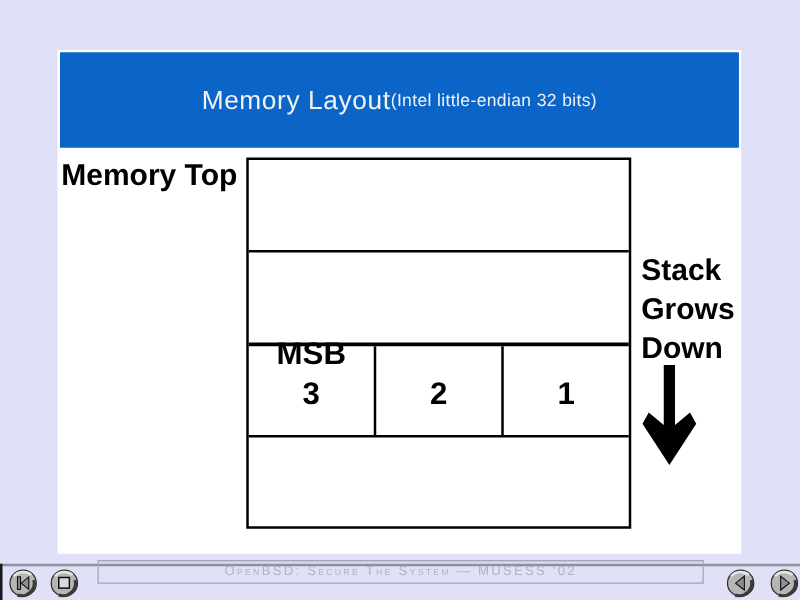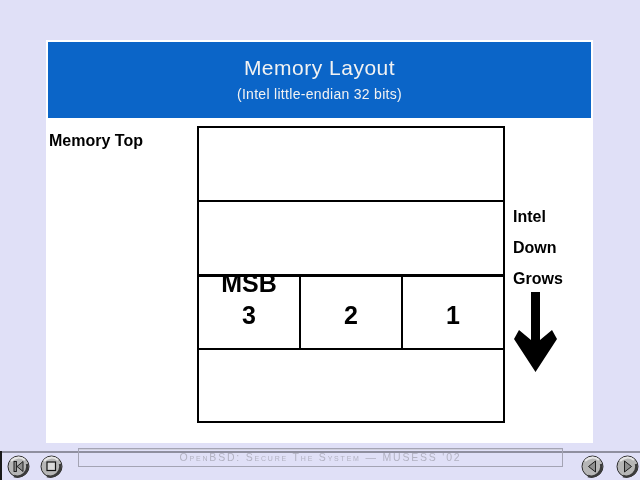--- a/index.html
+++ b/index.html
@@ -5,27 +5,27 @@
   html,body{margin:0;padding:0;}
   .screen{
     position:relative;width:640px;height:480px;overflow:hidden;
     background:#e0e0f7;font-family:"Liberation Sans",sans-serif;
   }
   
   .slide{position:absolute;left:46px;top:40px;width:547px;height:403px;background:#ffffff;}
   
   .titlebar{
     position:absolute;left:48px;top:42px;width:543px;height:76px;background:#0b65c8;
-    display:flex;flex-direction:column;align-items:center;justify-content:center;
+    display:flex;align-items:center;justify-content:center;
     color:#f2f2f2;text-align:center;
   }
   .title-line1{font-size:21px;line-height:27px;letter-spacing:.5px;}
   .title-line2{font-size:14px;line-height:26px;letter-spacing:.3px;}
   
-  .biglabel{position:absolute;color:#000;font-weight:bold;font-size:16px;line-height:25px;white-space:nowrap;}
+  .biglabel{position:absolute;color:#000;font-weight:bold;font-size:24px;line-height:25px;white-space:nowrap;}
   .lbl-memory-top{left:49px;top:128px;}
   .lbl-address{left:49px;top:381px;}
   .lbl-stack{left:513px;top:201px;line-height:31px;white-space:normal;width:82px;}
   
   .mem-table{
     position:absolute;left:197px;top:126px;width:308px;height:297px;
     border:2px solid #000;box-sizing:border-box;background:#fff;
     display:flex;flex-direction:column;
   }
   .mrow{box-sizing:border-box;width:100%;}
@@ -93,23 +93,23 @@
       </div>
       <div class="bytecell">
         <span class="byte-tag"></span>
         <span class="byte-index">1</span>
       </div>
     </div>
     <div class="mrow r4"></div>
   </div>
 
   <div class="biglabel lbl-stack">
-    <div>Intel</div>
+    <div>Stack</div>
+    <div>Grows</div>
     <div>Down</div>
-    <div>Grows</div>
   </div>
 
   <svg class="arrow-down" width="47" height="80" viewBox="0 0 47 80">
     <path d="M19 0 h9 v48 l12 -10 l5 9 l-21.5 33 l-21.5 -33 l5 -9 l12 10 z" fill="#000"></path>
   </svg>
 
 
   <div class="separator"></div>
   <div class="bar-left-edge"></div>
 

